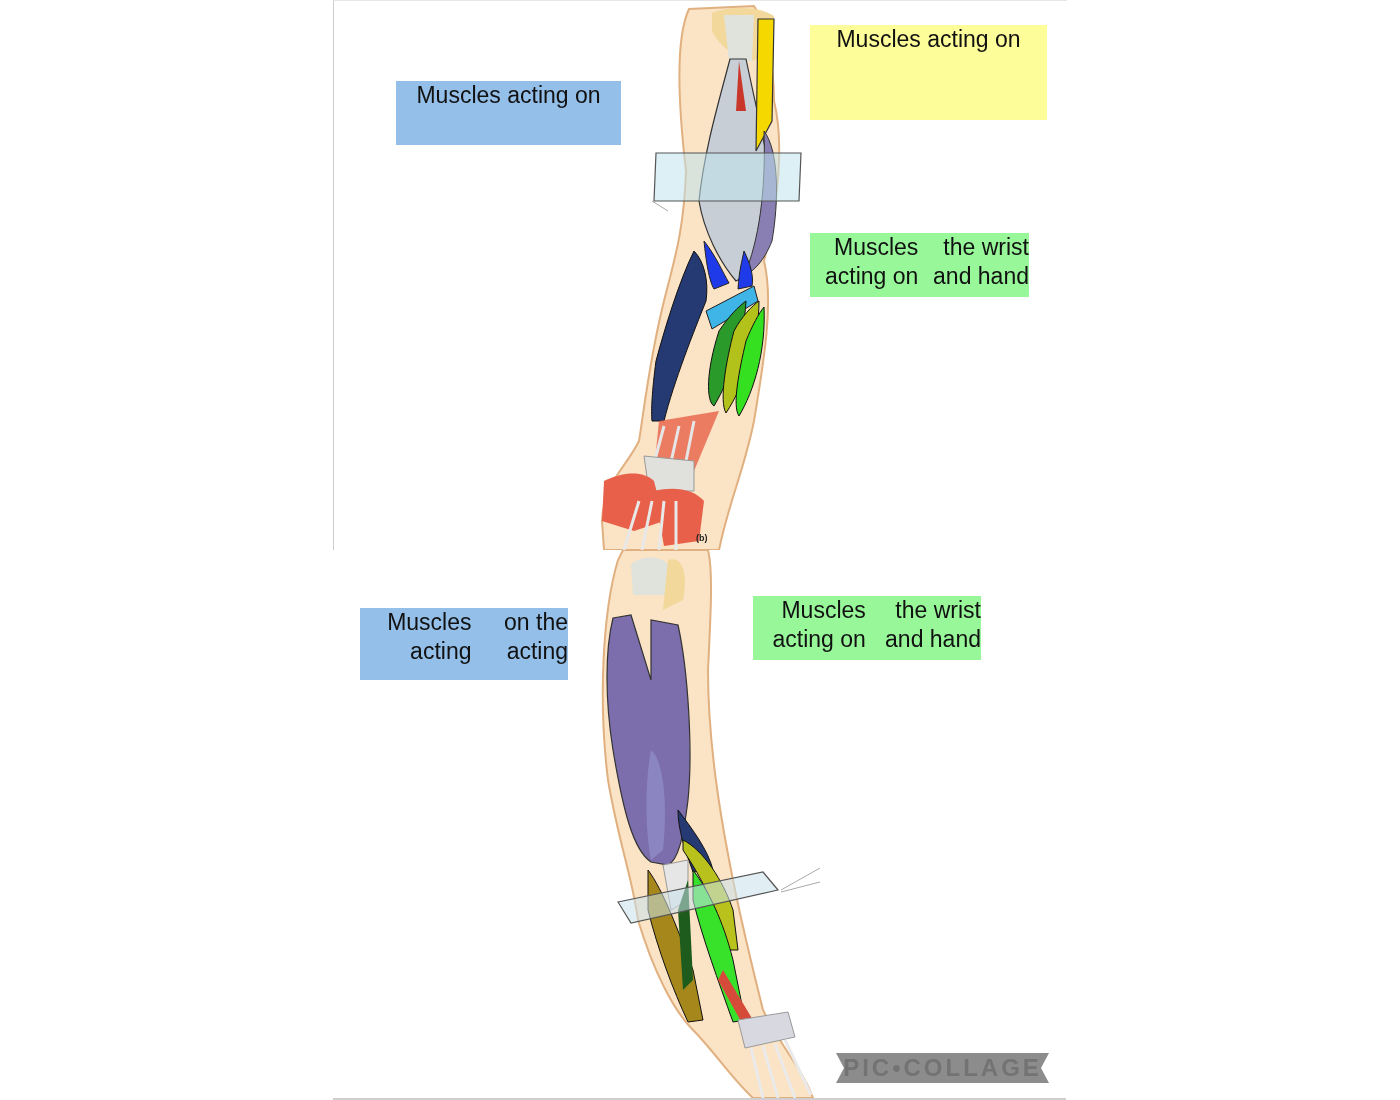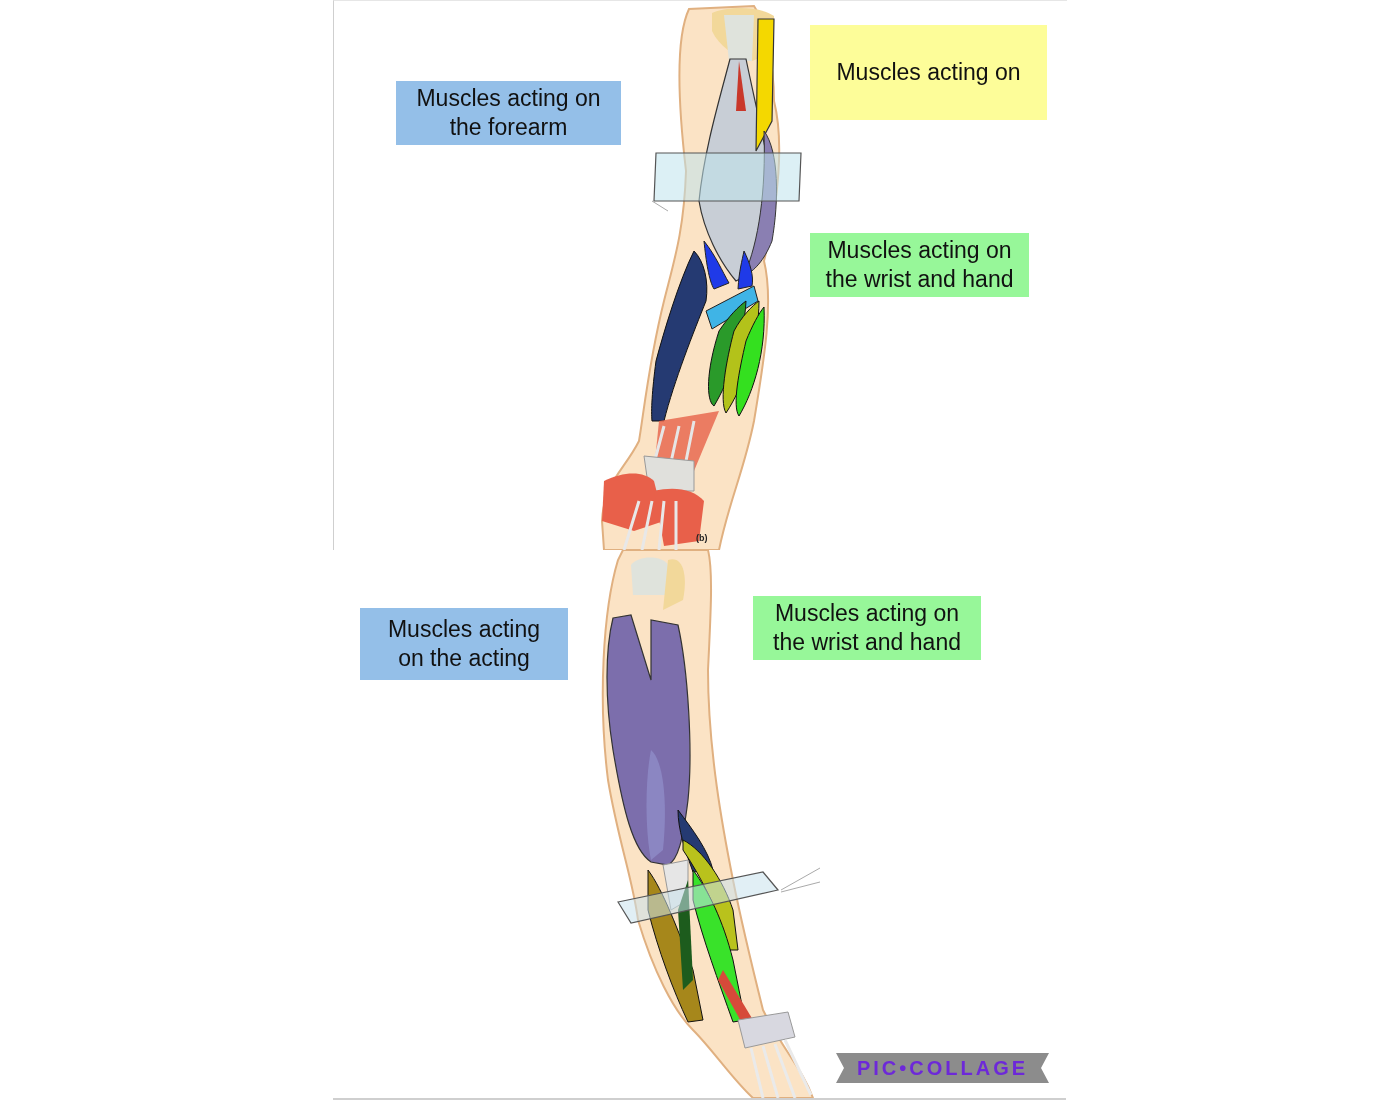--- a/index.html
+++ b/index.html
@@ -1,27 +1,27 @@
 <!DOCTYPE html>
 <html><head>
 <meta charset="utf-8">
 <style>
   html, body { margin:0; padding:0; background:#ffffff; }
   body { width:1400px; height:1100px; position:relative; overflow:hidden; font-family:"Liberation Sans", sans-serif; }
   .panel { position:absolute; background:#ffffff; overflow:hidden; }
   #panel-top { left:333px; top:0; width:733px; height:549px; border-left:1px solid #cfcfcf; border-top:1px solid #e6e6e6; }
   #panel-bottom { left:333px; top:550px; width:733px; height:548px; border-bottom:2px solid #cfcfcf; }
-  .label { position:absolute; color:#111; font-size:23px; line-height:29px; text-align:center; display:flex; flex-direction:column; justify-content:center; }
+  .label { position:absolute; color:#111; font-size:23px; line-height:29px; text-align:right; display:flex; justify-content:center; }
   .blue { background:#94bfe8; }
   .yellow { background:#fdfd99; }
   .green { background:#97f799; }
   svg.art { position:absolute; left:0; top:0; }
   .fig-label { position:absolute; font-size:9px; font-weight:bold; color:#222; }
   #watermark { position:absolute; left:836px; top:1053px; width:213px; height:30px; }
-  #watermark .txt { position:absolute; left:0; top:0; width:100%; height:100%; display:flex; align-items:center; justify-content:center; color:#6d28d9; font-size:20px; letter-spacing:3px; font-weight:bold; }
+  #watermark .txt { position:absolute; left:0; top:0; width:100%; height:100%; display:flex; align-items:center; justify-content:center; color:#737373; font-size:24px; letter-spacing:3px; font-weight:bold; }
 </style>
 </head>
 <body>
 
 <div class="panel" id="panel-top">
   <svg class="art" width="733" height="549" viewBox="0 0 733 549">
 
     <path d="M355 8 C340 40 345 110 352 170 C350 230 340 260 330 300 C315 360 310 410 305 440 C290 470 270 480 268 520 L270 549 L385 549 C395 500 410 470 420 420 C430 360 440 300 430 260 C445 200 450 140 440 100 C440 60 430 20 420 5 Z" fill="#fbe3c5" stroke="#e0b080" stroke-width="2"></path>
 
     <path d="M378 12 C395 5 425 5 440 15 C440 40 430 60 415 60 C400 55 385 45 378 30 Z" fill="#f2d89a"></path>
@@ -54,21 +54,20 @@
     <path d="M270 480 C290 470 310 470 320 480 L330 520 L300 530 L268 520 Z" fill="#e8604a"></path>
     <path d="M320 490 C340 485 360 488 370 500 L365 540 L330 545 Z" fill="#e8604a"></path>
     <path d="M305 500 L290 549 M318 500 L308 549 M330 500 L325 549 M342 500 L342 549" stroke="#e8e8e8" stroke-width="3"></path>
 
     <path d="M322 152 L467 152 L465 200 L320 200 Z" fill="#bfe3ec" fill-opacity="0.55" stroke="#555" stroke-width="1.2"></path>
     <path d="M318 200 L334 210" stroke="#aaa" stroke-width="1"></path>
   </svg>
 
   <div class="label blue" style="left:62px; top:80px; width:225px; height:64px;">
     <span>Muscles acting on</span>
-    <span>the forearm</span>
   </div>
 
   <div class="label yellow" style="left:476px; top:24px; width:237px; height:95px;">
     <span>Muscles acting on</span>
   </div>
 
   <div class="label green" style="left:476px; top:232px; width:219px; height:64px;">
     <span>Muscles acting on</span>
     <span>the wrist and hand</span>
   </div>

